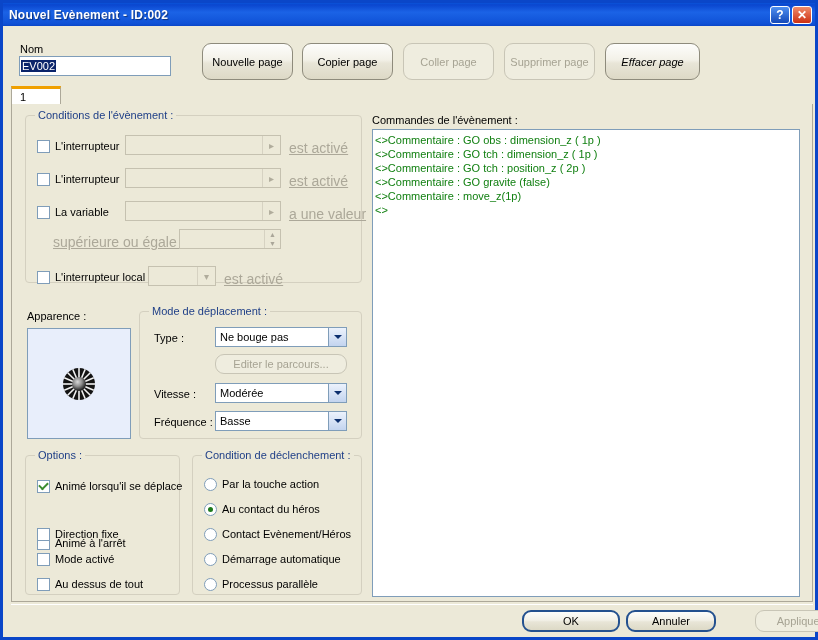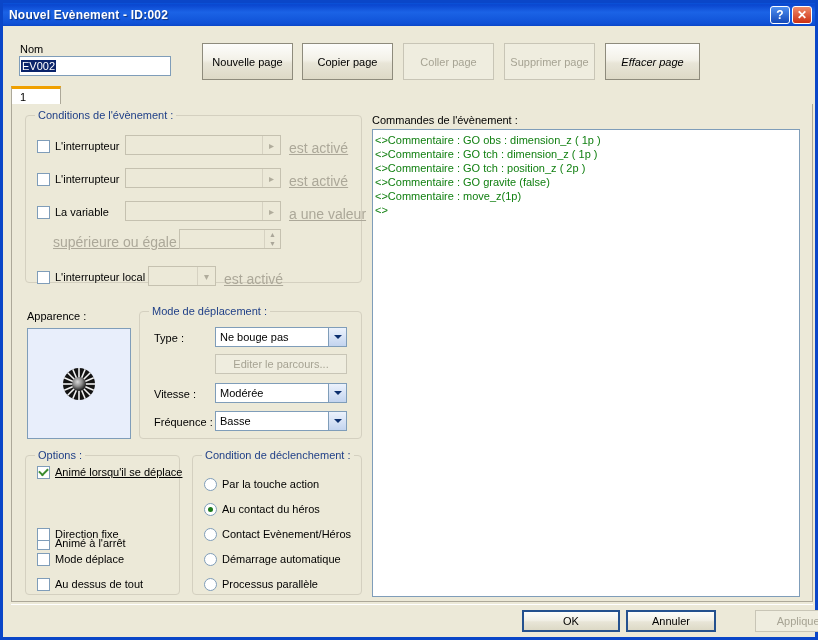--- a/index.html
+++ b/index.html
@@ -39,21 +39,21 @@
   
   .nom-label{position:absolute;left:17px;top:40px;color:#000;font-size:11px;}
   .nom-input{
     position:absolute;left:16px;top:53px;width:152px;height:20px;
     border:1px solid #7f9db9;background:#ffffff;box-sizing:border-box;
     display:flex;align-items:center;padding-left:1px;
   }
   .nom-sel{background:#0a246a;color:#ffffff;font-size:11px;padding:0 1px;}
   .btn{
     background:linear-gradient(to bottom,#fdfdfb 0%,#f3f1e8 45%,#e8e5d7 55%,#ddd9c6 100%);
-    border:1px solid #8e8b7c;border-radius:0;
+    border:1px solid #8e8b7c;border-radius:9px;
     font-family:"Liberation Sans", sans-serif;font-size:11px;color:#000;
     display:flex;align-items:center;justify-content:center;
     box-sizing:border-box;
   }
   .btn.dis{color:#a6a393;border-color:#c8c5b6;background:#efeddf;}
   .btn.def{border:2px solid #24518f;}
   .btn-newpage{position:absolute;left:199px;top:40px;width:91px;height:37px;}
   .btn-copypage{position:absolute;left:299px;top:40px;width:91px;height:37px;}
   .btn-pastepage{position:absolute;left:400px;top:40px;width:91px;height:37px;}
   .btn-delpage{position:absolute;left:501px;top:40px;width:91px;height:37px;}
@@ -314,35 +314,35 @@
       <span class="val">Basse</span>
       <span class="arrowbtn">
           <span class="dnarrow"></span>
         </span>
     </div>
   </div>
 
   <div class="group" id="options">
     <div class="group-title">Options :</div>
 
-    <div class="opt-row" style="top:8px;text-decoration:underline;">
+    <div class="opt-row" style="top:22px;">
       <div class="cbox checked"></div>
       <div class="cond-label">Animé lorsqu'il se déplace</div>
     </div>
     <div class="opt-row" style="top:32px;margin-top:47px;">
       <div class="cbox"></div>
       <div class="cond-label">Animé à l'arrêt</div>
     </div>
     <div class="opt-row" style="top:70px;">
       <div class="cbox"></div>
       <div class="cond-label">Direction fixe</div>
     </div>
     <div class="opt-row" style="top:95px;">
       <div class="cbox"></div>
-      <div class="cond-label">Mode déplace</div>
+      <div class="cond-label">Mode activé</div>
     </div>
     <div class="opt-row" style="top:120px;">
       <div class="cbox"></div>
       <div class="cond-label">Au dessus de tout</div>
     </div>
   </div>
 
   <div class="group" id="trigger">
     <div class="group-title">Condition de déclenchement :</div>
 

